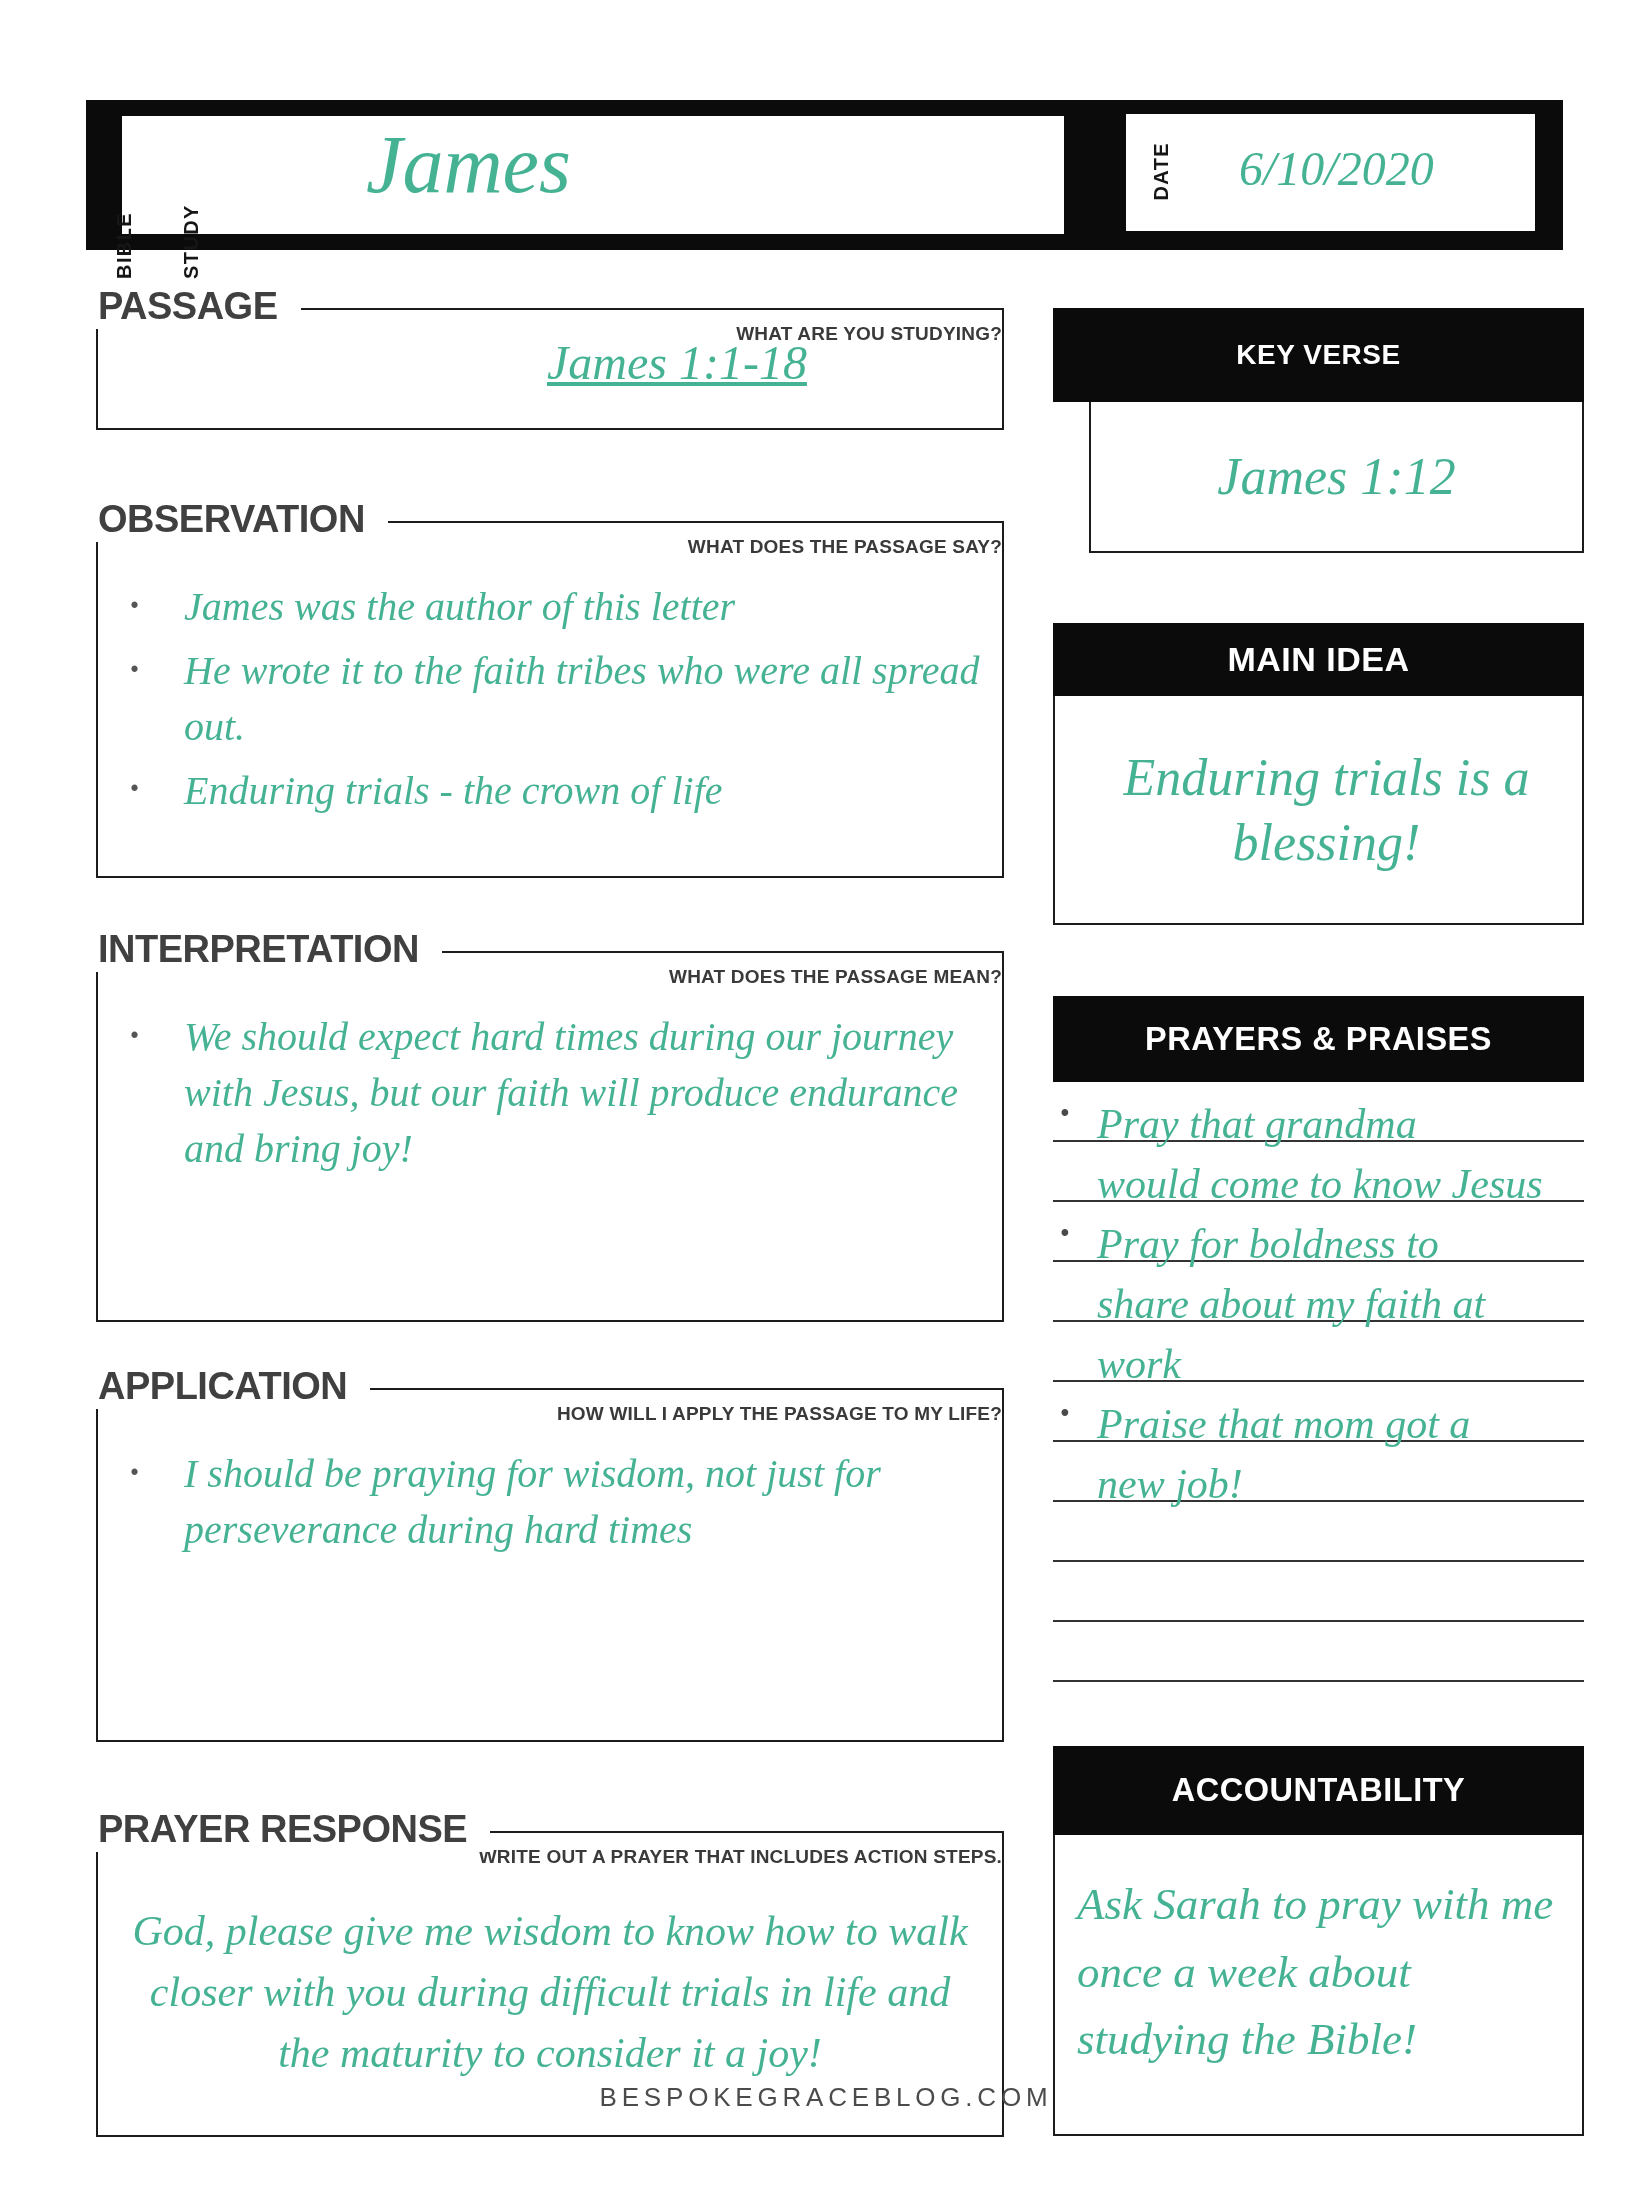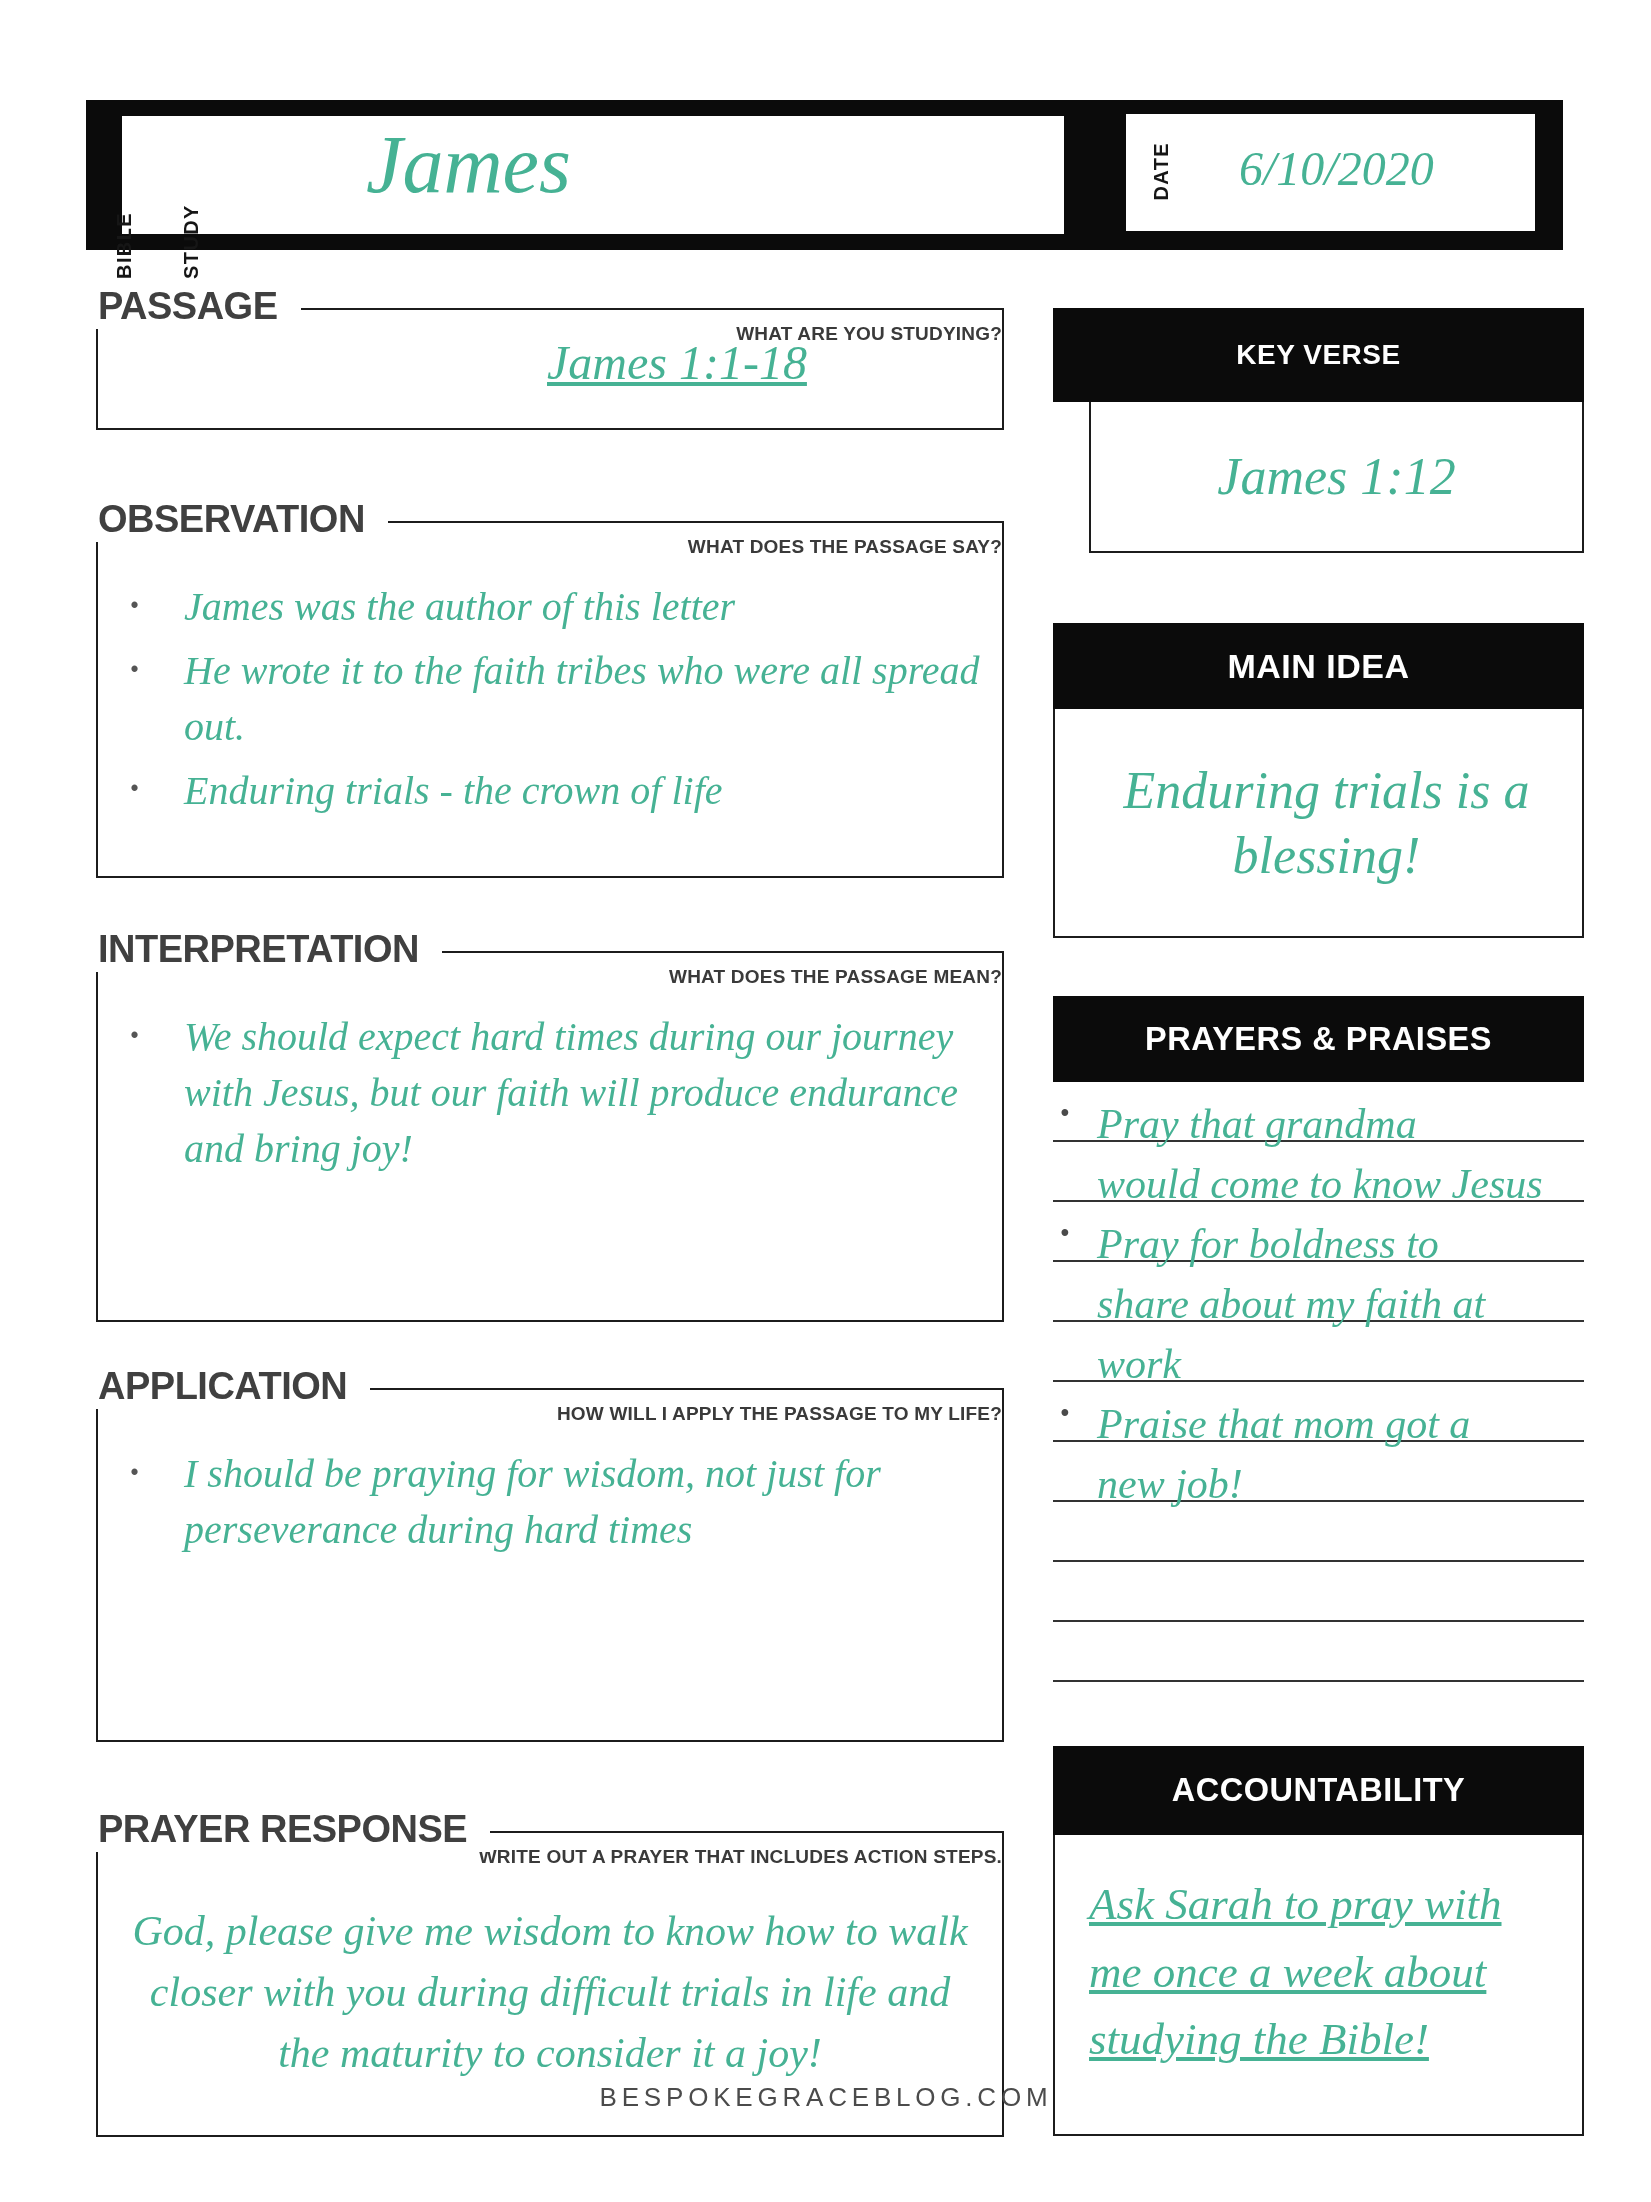--- a/index.html
+++ b/index.html
@@ -37,34 +37,34 @@
   
   .side{position:absolute;left:1053px;width:531px;box-sizing:border-box;}
   .side-head{background:#0b0b0b;color:#fff;text-align:center;font-weight:700;letter-spacing:0.5px;
              display:flex;align-items:center;justify-content:center;}
   .side-body{border:2.9px solid #1c1c1c;border-top:none;background:#fff;box-sizing:border-box;}
   #key-verse{top:308px;}
   #key-verse .side-head{height:94px;font-size:28px;}
   #key-verse .side-body{height:151px;display:flex;align-items:center;justify-content:center;margin-left:36px;}
   #key-verse .side-answer{font-size:52px;}
   #main-idea{top:623px;}
-  #main-idea .side-head{height:86px;font-size:34px;}
+  #main-idea .side-head{height:73px;font-size:34px;}
   #main-idea .side-body{height:229px;display:flex;align-items:center;justify-content:center;}
   #main-idea .side-answer{font-size:52px;line-height:1.25;text-align:center;width:421px;margin-left:16px;}
   #prayers-praises{top:996px;}
   #prayers-praises .side-head{height:86px;font-size:32.5px;}
   .rule-rows{background:#fff;}
   .rule-row{position:relative;height:58px;border-bottom:2.9px solid #333;}
   .rule-row .dot{position:absolute;left:7.6px;bottom:13.4px;font-size:25px;color:#4a4a4a;
                  font-family:"Liberation Sans",sans-serif;font-style:normal;}
   .rule-row .line-text{position:absolute;left:44px;bottom:-7.6px;font-size:42px;white-space:nowrap;}
   #accountability{top:1746px;}
   #accountability .side-head{height:89px;font-size:32.5px;}
   #accountability .side-body{height:301px;}
-  #accountability .side-answer{display:block;padding:36px 19px 0 34px;font-size:45px;line-height:1.5;text-decoration:underline;}
+  #accountability .side-answer{display:block;padding:36px 19px 0 22px;font-size:45px;line-height:1.5;}
   
   .footer{position:absolute;top:2082px;left:0;width:1652px;text-align:center;
           font-size:26px;letter-spacing:4.8px;color:#4b4b4b;font-weight:500;}
 </style>
 </head>
 <body>
 
 <div class="page">
 
   <div class="header-bar">

